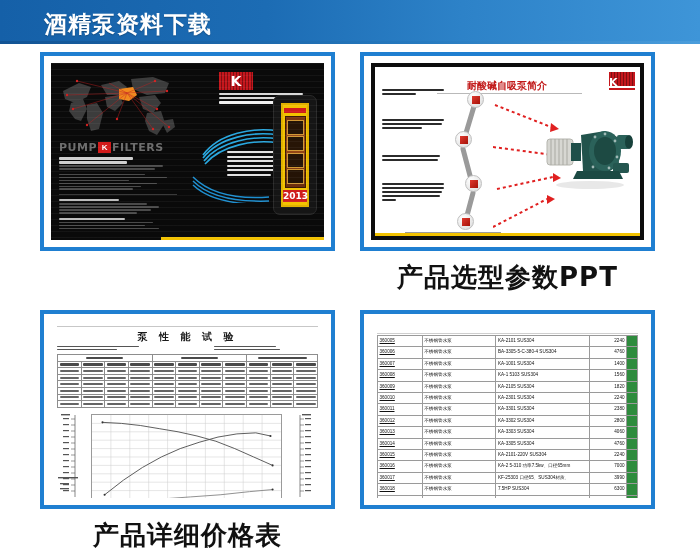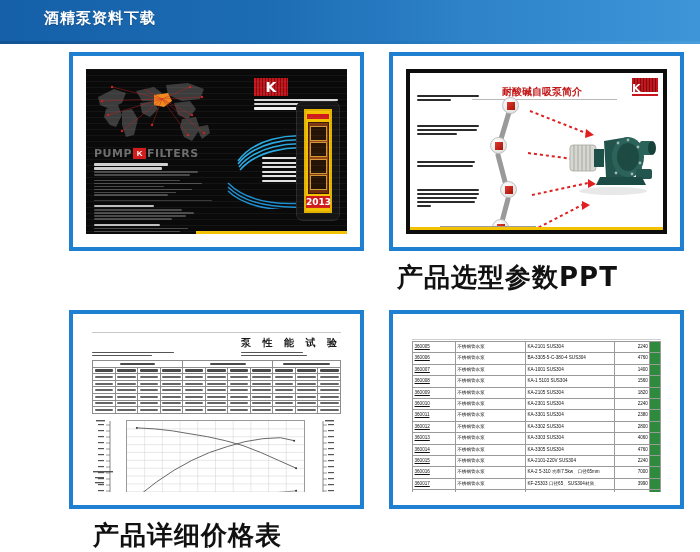--- a/index.html
+++ b/index.html
@@ -16,42 +16,41 @@
     position:absolute;left:0;top:0;width:700px;height:44px;
     background:linear-gradient(90deg,#1560a8 0%,#1c6cb4 38%,#2d82c8 66%,#3e95d8 100%);
   }
   .header:after{
     content:"";position:absolute;left:0;bottom:0;width:100%;height:3px;
     background:linear-gradient(90deg,#114f8d 0%,#2578bd 60%,#4fa0dd 100%);
     opacity:.75;
   }
   .header-title{
     position:absolute;left:44px;top:9px;
-    color:#ffffff;font-size:15px;font-weight:bold;letter-spacing:1px;
+    color:#ffffff;font-size:23px;font-weight:bold;letter-spacing:1px;
     text-shadow:0 1px 1px rgba(0,0,0,.25);
     white-space:nowrap;
   }
 
   
   .grid{
     position:absolute;left:0;top:48px;width:700px;height:504px;
   }
   .cell{position:absolute;width:320px;}
   .cell-tl{left:40px;top:4px;}
   .cell-tr{left:360px;top:4px;}
   .cell-bl{left:40px;top:262px;}
   .cell-br{left:360px;top:262px;}
 
   .card{
     width:295px;height:199px;
     border:4px solid #1f7fd1;
     background:#ffffff;
     box-sizing:border-box;
-    padding:13px;
-    margin-left:29px;
+    padding:7px;
   }
   .card-inner{
     width:100%;height:100%;
     position:relative;overflow:hidden;
     box-sizing:border-box;
   }
 
   .caption{
     width:295px;
     text-align:center;
@@ -151,21 +150,21 @@
     background:linear-gradient(135deg,#e03a2f,#a51208);}
   .arrows{position:absolute;left:118px;top:26px;width:78px;height:140px;}
   .pump-img{position:absolute;right:3px;top:46px;width:94px;height:78px;}
   .ppt-footer{position:absolute;left:30px;bottom:2px;width:96px;height:1.6px;background:#9b9b9b;}
   .ppt-yellow{position:absolute;left:0;bottom:0;width:100%;height:3px;background:#f2c200;}
 
   
   .sheet{background:#ffffff;width:100%;height:100%;position:relative;padding:5px 6px;box-sizing:border-box;}
   .sheet-hr{height:1px;background:#c7c7c7;}
   .sheet-title{
-    text-align:right;color:#1a1a1a;font-size:10px;font-weight:bold;letter-spacing:4px;
+    text-align:center;color:#1a1a1a;font-size:10px;font-weight:bold;letter-spacing:4px;
     margin:3px 0 2px;font-family:"DejaVu Sans",sans-serif;
   }
   .sheet-meta{display:flex;justify-content:space-between;font-size:3.4px;color:#3a3a3a;margin-bottom:2px;}
   .meta-l{width:48%;}.meta-r{width:40%;text-align:left;}
   .meta-line{height:1.4px;background:#555;margin-bottom:1.6px;border-radius:1px;}
   .perf-table{width:100%;border-collapse:collapse;table-layout:fixed;}
   .perf-table td,.perf-table th{
     border:0.6px solid #8d8d8d;height:5.6px;padding:0;
   }
   .perf-table th div,.perf-table td div{

